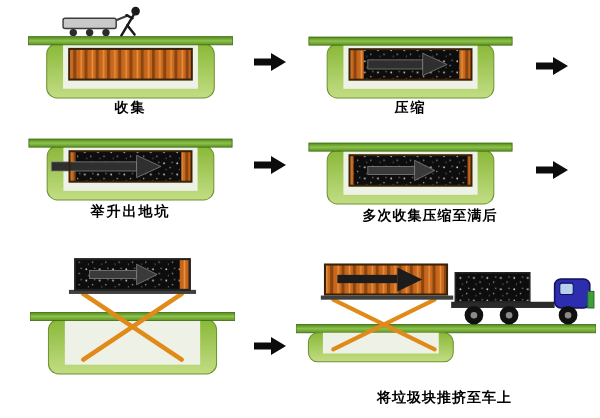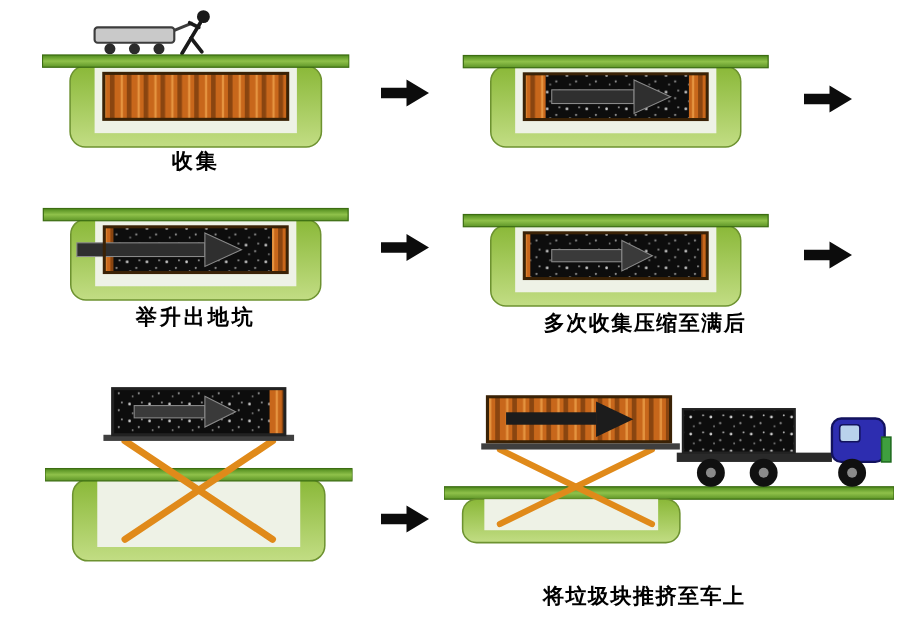--- a/index.html
+++ b/index.html
@@ -74,20 +74,21 @@
   <svg class="panel" style="left:308px;top:36px" width="205" height="63" viewBox="0 0 200 62">
     <use href="#pitShell" xlink:href="#pitShell" transform="translate(0,8)"></use>
     <g>
       <rect x="40" y="13" width="120" height="30" fill="url(#pStripes)"></rect>
       <rect x="54" y="13" width="94" height="30" fill="url(#pSpeckle)"></rect>
       <rect x="58" y="23.5" width="54" height="9" fill="#2f2f2f" stroke="#8a8a8a" stroke-width="0.7"></rect>
       <polygon points="112,17 136,28 112,39" fill="#2f2f2f" stroke="#8a8a8a" stroke-width="0.7"></polygon>
       <rect x="40" y="13" width="120" height="30" fill="none" stroke="#3a2206" stroke-width="2"></rect>
     </g>
   </svg>
+  <div class="label" style="left:308px;top:99px;width:205px">压缩</div>
 
   <svg class="arrow" style="left:536px;top:56px" width="32" height="20" viewBox="0 0 32 20">
     <polygon points="0,6.5 17,6.5 17,1 32,10 17,19 17,13.5 0,13.5" fill="#0c0c0c"></polygon>
   </svg>
 
   <svg class="panel" style="left:28px;top:138px" width="205" height="63" viewBox="0 0 200 62">
     <use href="#pitShell" xlink:href="#pitShell" transform="translate(0,8)"></use>
     <g>
       <rect x="40" y="13" width="120" height="30" fill="url(#pStripes)"></rect>
       <rect x="46" y="13" width="104" height="30" fill="url(#pSpeckle)"></rect>
@@ -162,15 +163,15 @@
       <rect x="255" y="30" width="13" height="11" rx="2" fill="#b9d2ec" stroke="#12125e"></rect>
       <rect x="282" y="38" width="6" height="16" fill="#3f9f3f" stroke="#1e6a1e"></rect>
       <circle cx="172" cy="61" r="9" fill="#101010"></circle>
         <circle cx="172" cy="61" r="3.2" fill="#8a8a8a"></circle>
       <circle cx="206" cy="61" r="9" fill="#101010"></circle>
         <circle cx="206" cy="61" r="3.2" fill="#8a8a8a"></circle>
       <circle cx="263" cy="61" r="9" fill="#101010"></circle>
         <circle cx="263" cy="61" r="3.2" fill="#8a8a8a"></circle>
     </g>
   </svg>
-  <div class="label long" style="left:312px;top:389px;width:235px">将垃圾块推挤至车上</div>
+  <div class="label long" style="left:327px;top:389px;width:235px">将垃圾块推挤至车上</div>
 
 </div>
 
 </body></html>

